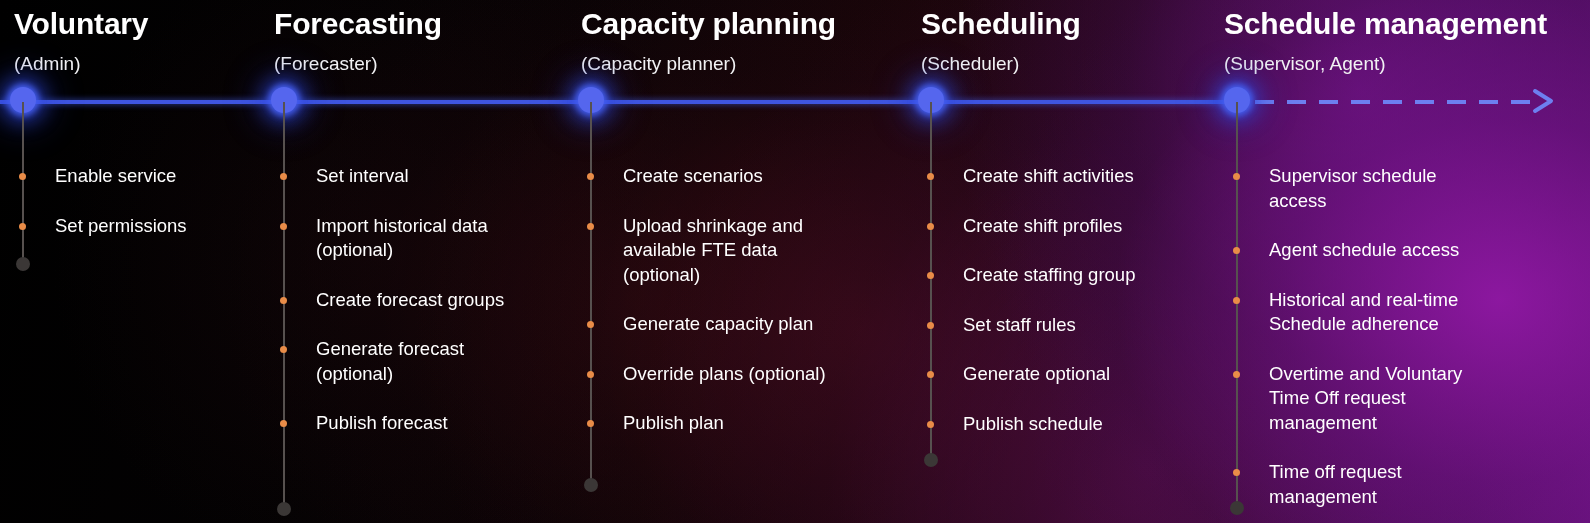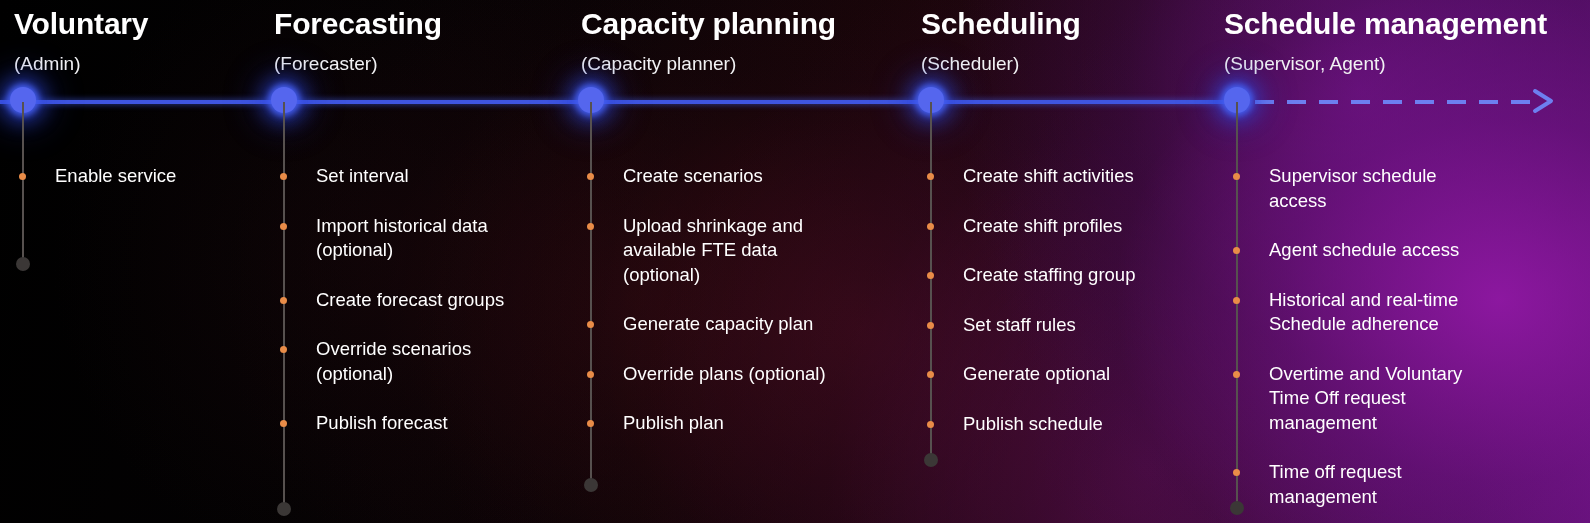--- a/index.html
+++ b/index.html
@@ -163,31 +163,32 @@
   <div class="node" style="left:284px;  top:100px;"></div>
   <div class="node" style="left:591px;  top:100px;"></div>
   <div class="node" style="left:931px;  top:100px;"></div>
   <div class="node" style="left:1237px; top:100px;"></div>
 
   <div class="col" style="left:23px;">
     <div class="vline" style="height:161px;"></div>
     <div class="vline-cap" style="top:155px;"></div>
     <div class="items" style="width:230px;">
       <div class="item"><span class="bullet"></span><span>Enable service</span></div>
+      <div class="item"><span class="bullet"></span><span>Set permissions</span></div>
     </div>
   </div>
 
   <div class="col" style="left:284px;">
     <div class="vline" style="height:406px;"></div>
     <div class="vline-cap" style="top:400px;"></div>
     <div class="items" style="width:250px;">
       <div class="item"><span class="bullet"></span><span>Set interval</span></div>
       <div class="item"><span class="bullet"></span><span>Import historical data (optional)</span></div>
       <div class="item"><span class="bullet"></span><span>Create forecast groups</span></div>
-      <div class="item"><span class="bullet"></span><span>Override scenarios (optional)</span></div>
+      <div class="item"><span class="bullet"></span><span>Generate forecast (optional)</span></div>
       <div class="item"><span class="bullet"></span><span>Publish forecast</span></div>
     </div>
   </div>
 
   <div class="col" style="left:591px;">
     <div class="vline" style="height:382px;"></div>
     <div class="vline-cap" style="top:376px;"></div>
     <div class="items" style="width:250px;">
       <div class="item"><span class="bullet"></span><span>Create scenarios</span></div>
       <div class="item"><span class="bullet"></span><span>Upload shrinkage and available FTE data (optional)</span></div>

